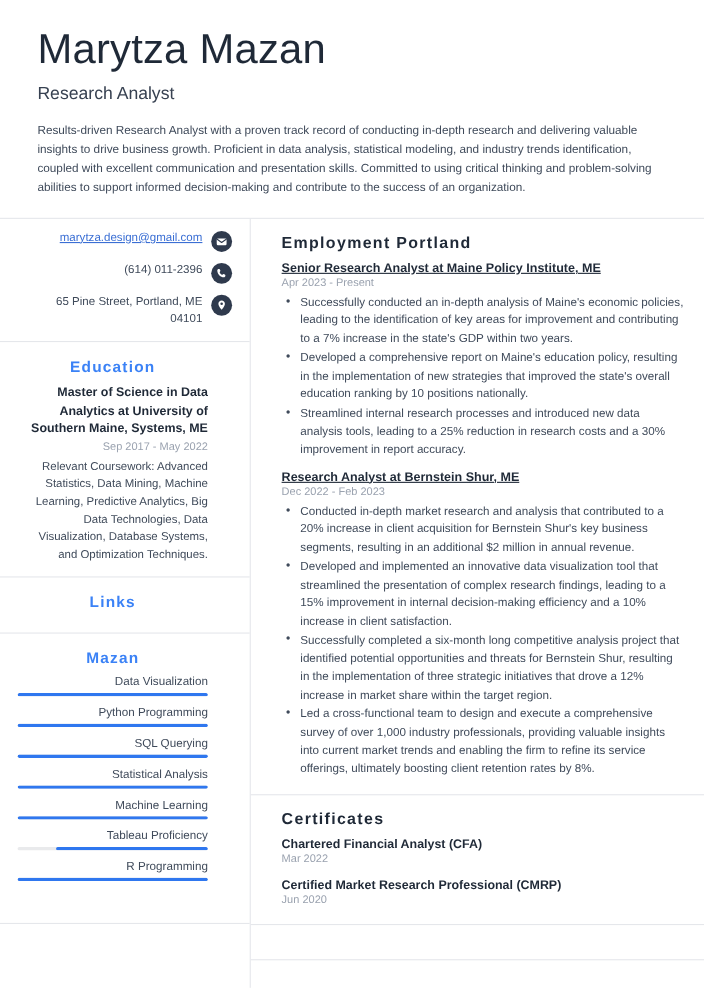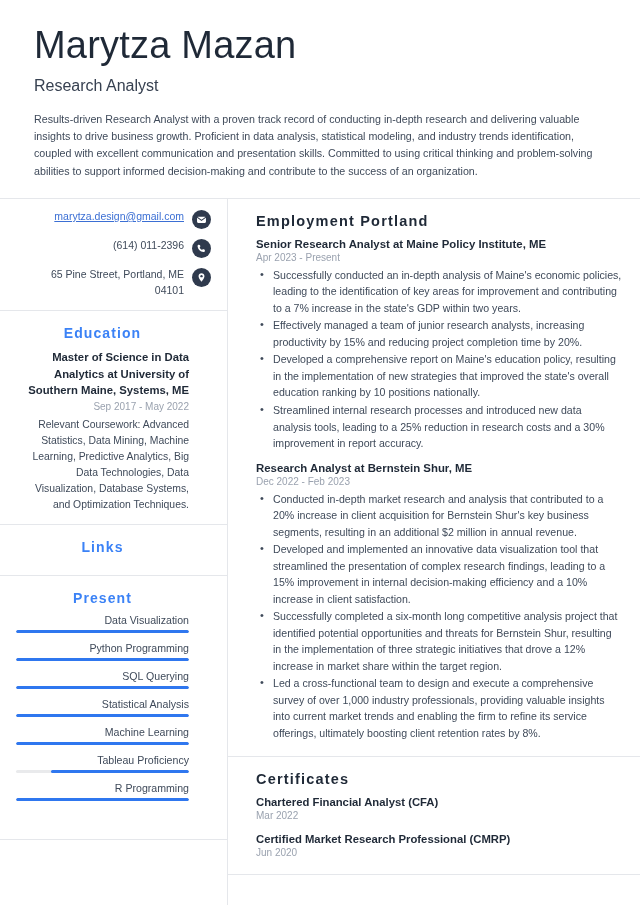--- a/index.html
+++ b/index.html
@@ -171,20 +171,21 @@
     letter-spacing: 1.2px;
     margin: 0 0 9px 0;
   }
   .entry { margin-bottom: 10px; }
   .entry:last-child { margin-bottom: 0; }
   .entry-title {
     font-size: 11.4px;
     font-weight: 700;
     color: #1f2937;
     margin-bottom: 2px;
+    text-decoration: underline;
   }
   .entry-date {
     font-size: 10px;
     color: #9aa2af;
     margin-bottom: 4px;
   }
   .bullets {
     margin: 0;
     padding-left: 15px;
     list-style: none;
@@ -273,21 +274,21 @@
         <div class="edu-deg">Master of Science in Data Analytics at University of Southern Maine, Systems, ME</div>
         <div class="edu-date">Sep 2017 - May 2022</div>
         <div class="edu-desc">Relevant Coursework: Advanced Statistics, Data Mining, Machine Learning, Predictive Analytics, Big Data Technologies, Data Visualization, Database Systems, and Optimization Techniques.</div>
       </div>
 
       <div class="lsection">
         <div class="lsection-title">Links</div>
       </div>
 
       <div class="lsection no-border">
-        <div class="lsection-title">Present</div>
+        <div class="lsection-title">Mazan</div>
 
         <div class="skill">
           <div class="skill-label">Data Visualization</div>
           <div class="skill-bar">
             <div class="skill-fill" style="width: 100%;"></div>
           </div>
         </div>
 
         <div class="skill">
           <div class="skill-label">Python Programming</div>
@@ -340,21 +341,20 @@
     <div class="col-right">
 
       <div class="rsection">
         <div class="rsection-title">Employment Portland</div>
 
         <div class="entry">
           <div class="entry-title">Senior Research Analyst at Maine Policy Institute, ME</div>
           <div class="entry-date">Apr 2023 - Present</div>
           <ul class="bullets">
             <li>Successfully conducted an in-depth analysis of Maine's economic policies, leading to the identification of key areas for improvement and contributing to a 7% increase in the state's GDP within two years.</li>
-            <li>Effectively managed a team of junior research analysts, increasing productivity by 15% and reducing project completion time by 20%.</li>
             <li>Developed a comprehensive report on Maine's education policy, resulting in the implementation of new strategies that improved the state's overall education ranking by 10 positions nationally.</li>
             <li>Streamlined internal research processes and introduced new data analysis tools, leading to a 25% reduction in research costs and a 30% improvement in report accuracy.</li>
           </ul>
         </div>
 
         <div class="entry">
           <div class="entry-title">Research Analyst at Bernstein Shur, ME</div>
           <div class="entry-date">Dec 2022 - Feb 2023</div>
           <ul class="bullets">
             <li>Conducted in-depth market research and analysis that contributed to a 20% increase in client acquisition for Bernstein Shur's key business segments, resulting in an additional $2 million in annual revenue.</li>

